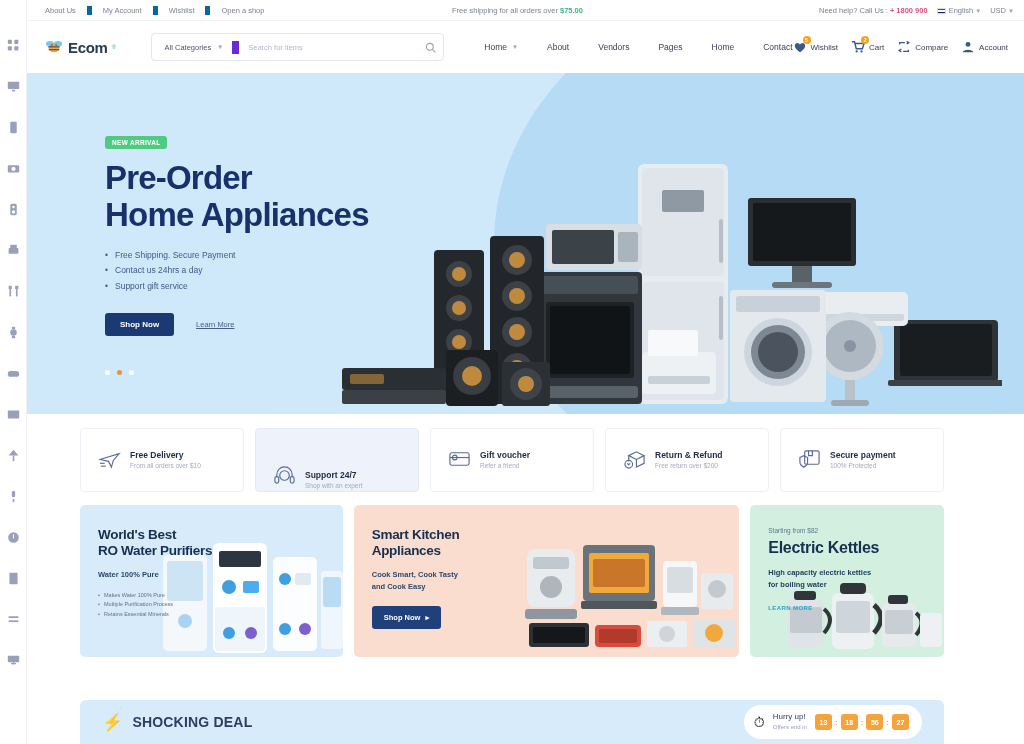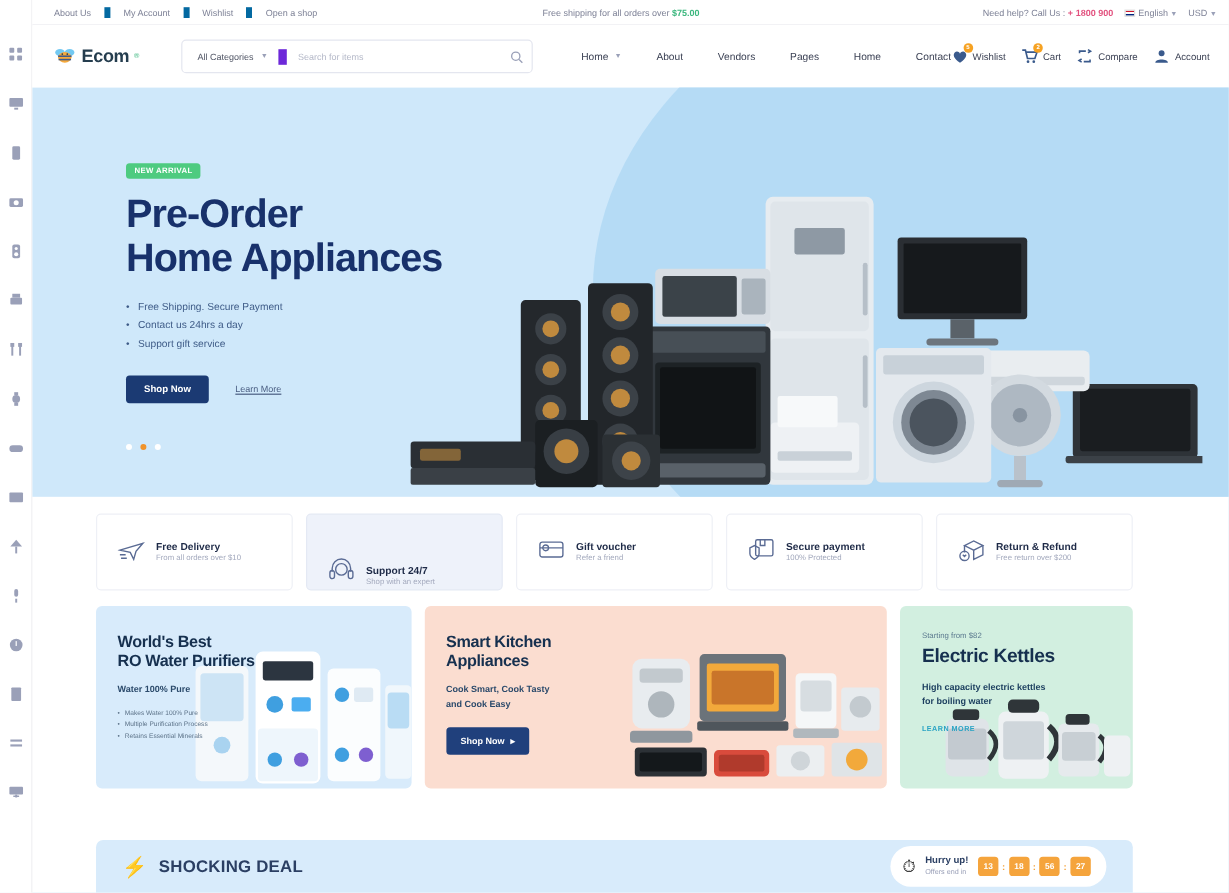--- a/index.html
+++ b/index.html
@@ -277,21 +277,21 @@
   }
   .bolt { font-size: 17px; line-height: 1; }
   .countdown {
     margin-left: auto; margin-right: 22px;
     background: #fff; border-radius: 18px;
     height: 34px; display: flex; align-items: center;
     padding: 0 13px 0 10px; gap: 8px;
   }
   .cd-clock { font-size: 14px; }
   .cd-text { line-height: 10px; }
-  .cd-hurry { font-size: 8px; font-weight: bold; color: #2b3f63; }
+  .cd-hurry { font-size: 8px; font-weight: normal; color: #2b3f63; }
   .cd-offer { font-size: 6px; color: #9aa0b8; }
   .cd-boxes { display: flex; align-items: center; gap: 3px; }
   .cd-box {
     background: #f5a43c; color: #fff;
     font-size: 7px; font-weight: bold;
     width: 17px; height: 16px; border-radius: 3px;
     display: flex; align-items: center; justify-content: center;
   }
   .cd-sep { color: #f5a43c; font-size: 8px; font-weight: bold; }
 </style>
@@ -660,43 +660,43 @@
         </svg>
     </span>
     <span>
       <span class="svc-title" style="display:block">Gift voucher</span>
       <span class="svc-sub" style="display:block">Refer a friend</span>
     </span>
   </div>
   <div class="svc">
     <span class="svc-ico">
       <svg viewBox="0 0 24 24">
-          <rect x="7" y="4" width="15" height="14" rx="1.5"></rect>
-          <path d="M11 4 V9 H15 V4"></path>
-          <path d="M2 11 L6 9 L10 11 V16 C10 19 6 21 6 21 C6 21 2 19 2 16 Z"></path>
-        </svg>
-    </span>
-    <span>
-      <span class="svc-title" style="display:block">Secure payment</span>
-      <span class="svc-sub" style="display:block">100% Protected</span>
-    </span>
-  </div>
-  <div class="svc">
-    <span class="svc-ico">
-      <svg viewBox="0 0 24 24">
           <path d="M6 9 L14 5 L22 9 L14 13 Z"></path>
           <path d="M22 9 V17 L14 21 V13"></path>
           <path d="M6 9 V15"></path>
           <circle cx="6" cy="18" r="4"></circle>
           <path d="M4.5 17 L6 18.5 L7.5 17"></path>
         </svg>
     </span>
     <span>
       <span class="svc-title" style="display:block">Return &amp; Refund</span>
       <span class="svc-sub" style="display:block">Free return over $200</span>
+    </span>
+  </div>
+  <div class="svc">
+    <span class="svc-ico">
+      <svg viewBox="0 0 24 24">
+          <rect x="7" y="4" width="15" height="14" rx="1.5"></rect>
+          <path d="M11 4 V9 H15 V4"></path>
+          <path d="M2 11 L6 9 L10 11 V16 C10 19 6 21 6 21 C6 21 2 19 2 16 Z"></path>
+        </svg>
+    </span>
+    <span>
+      <span class="svc-title" style="display:block">Secure payment</span>
+      <span class="svc-sub" style="display:block">100% Protected</span>
     </span>
   </div>
 </div>
 
 <div class="promos">
 
   <div class="promo promo1">
     <svg style="position:absolute;right:0;bottom:0;z-index:2" width="186" height="120" viewBox="0 0 186 120">
       <rect x="6" y="18" width="44" height="96" rx="5" fill="#f4f8fb"></rect>
       <rect x="10" y="24" width="36" height="40" rx="3" fill="#cde4f5"></rect>

